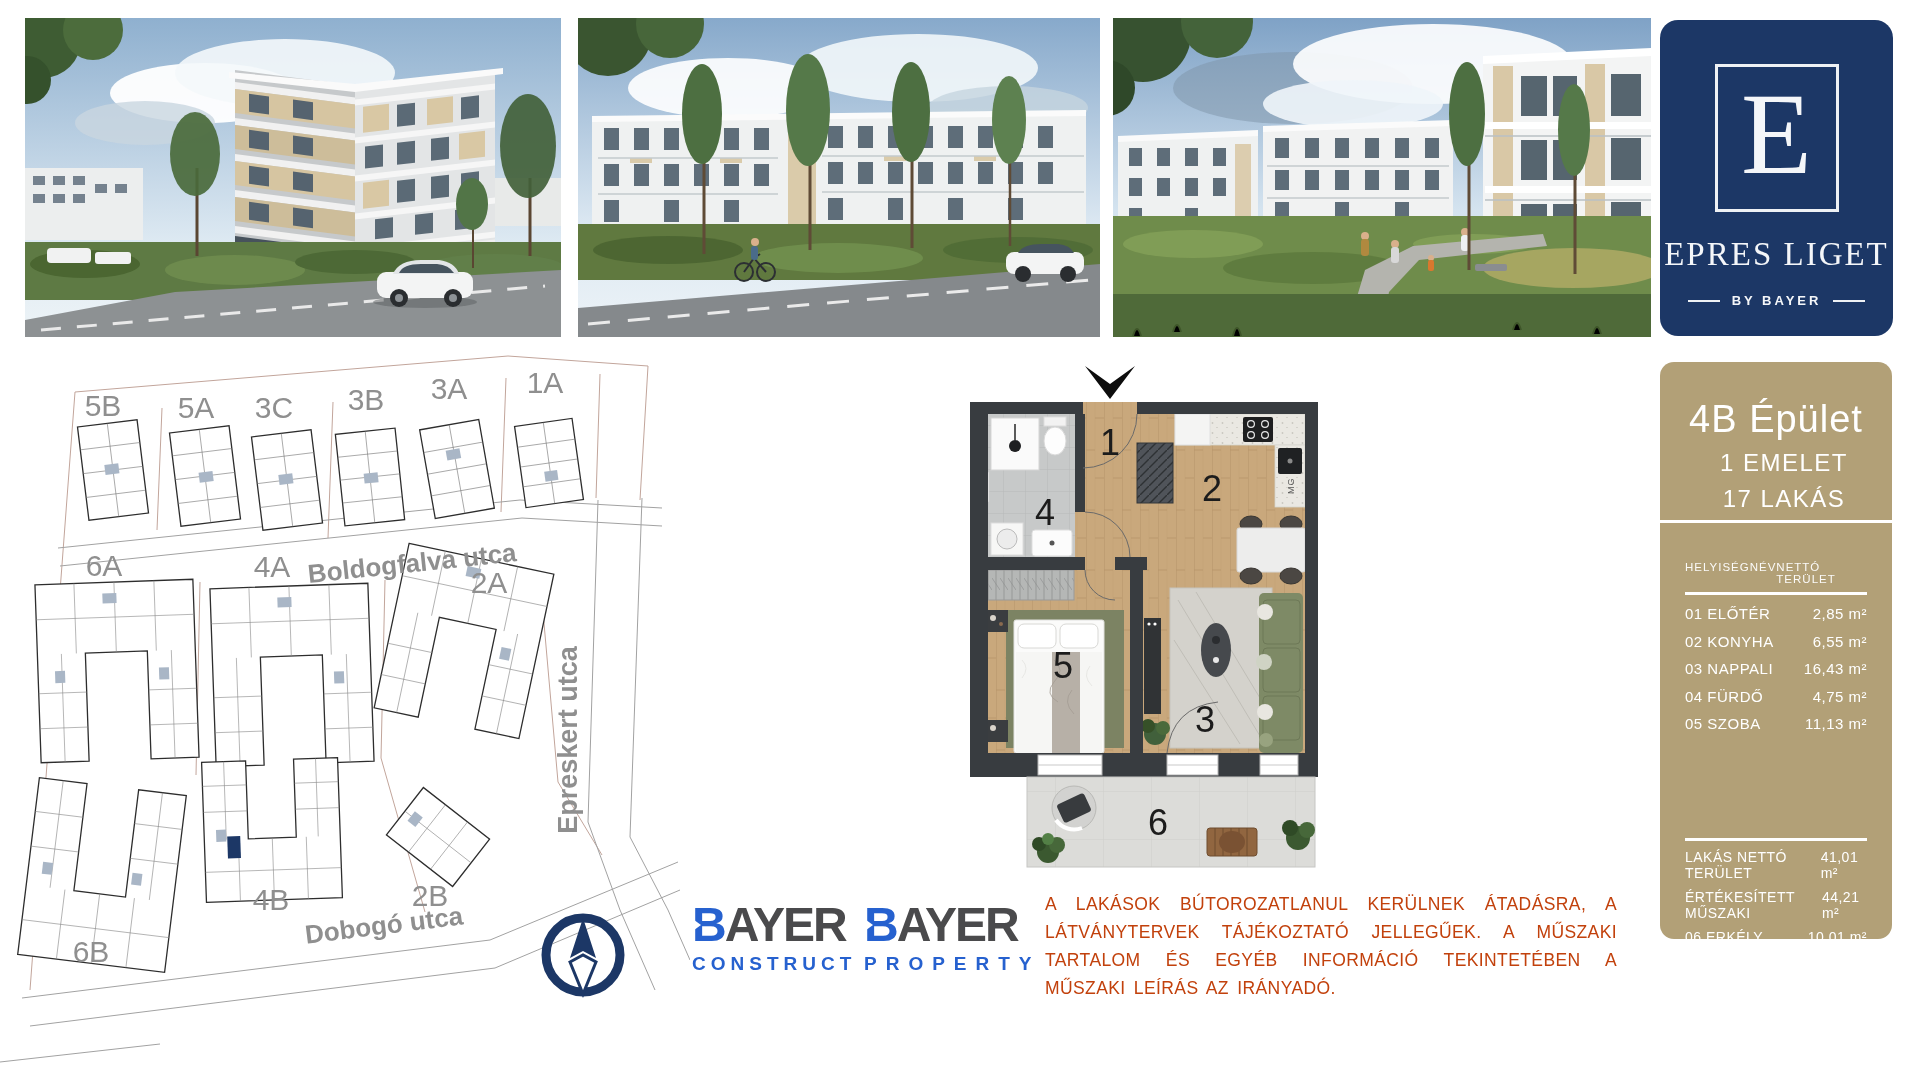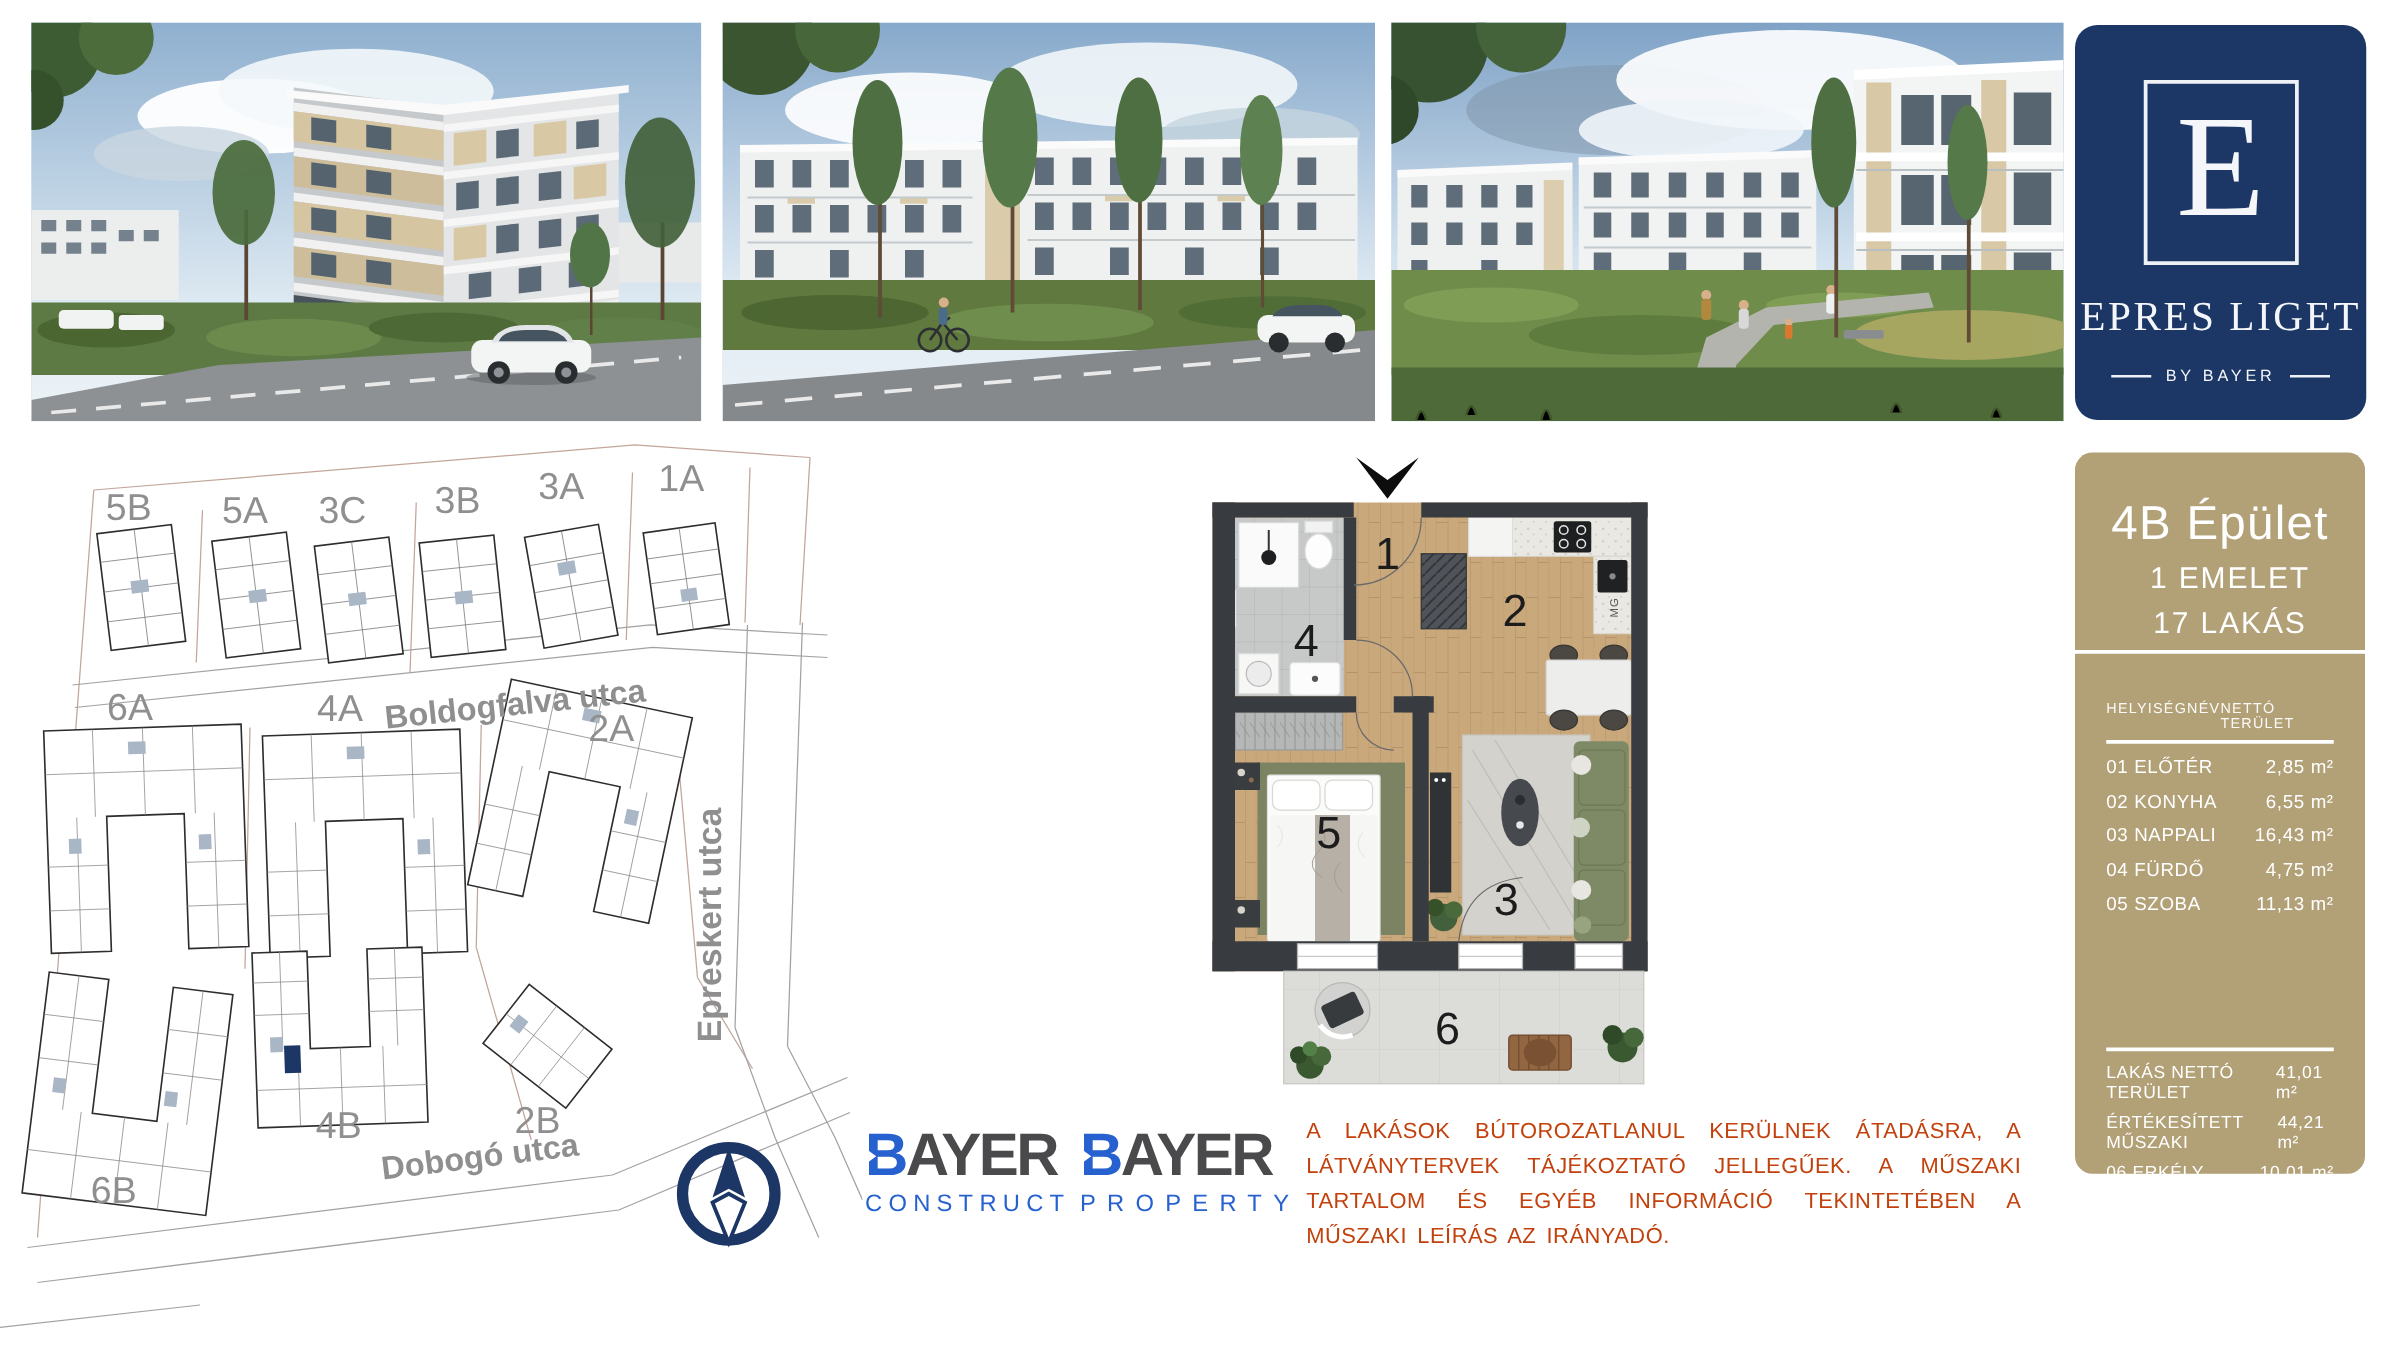--- a/index.html
+++ b/index.html
@@ -13,36 +13,36 @@
 
   
   .brand-panel{position:absolute;left:1660px;top:20px;width:233px;height:316px;background:#1c3766;
                border-radius:18px;display:flex;flex-direction:column;align-items:center;color:#f4f6f9;}
   .monogram-box{margin-top:44px;width:118px;height:142px;border:3px solid #eef1f5;
                 display:flex;align-items:center;justify-content:center;}
   .monogram-box span{font-family:"Liberation Serif",serif;font-size:116px;line-height:1;transform:translateY(-4px);}
   .brand-name{margin-top:24px;font-family:"Liberation Serif",serif;font-size:33px;letter-spacing:2px;white-space:nowrap;}
   .byline-row{margin-top:20px;display:flex;align-items:center;gap:12px;}
   .byline-row .rule{display:block;width:32px;height:2px;background:#eef1f5;}
-  .byline{font-size:13px;font-weight:normal;letter-spacing:3px;}
+  .byline{font-size:13px;font-weight:bold;letter-spacing:3px;}
 
   
   .site-map{position:absolute;left:0;top:350px;width:690px;height:730px;}
   .floor-plan{position:absolute;left:960px;top:360px;width:380px;height:545px;}
   .compass{position:absolute;left:535px;top:905px;width:100px;height:100px;}
 
   
   .bayer-logo{position:absolute;top:901px;line-height:1;}
   .bayer-construct{left:692px;}
   .bayer-property{left:864px;}
   .bayer-word{font-size:48px;font-weight:800;letter-spacing:-2px;color:#4a4a4c;white-space:nowrap;}
   .bayer-word .b{color:#2661cf;position:relative;display:inline-block;}
   .bayer-word .b::after{content:"";position:absolute;left:-2px;top:34%;width:0;height:0;
        border-left:11px solid #ffffff;border-top:8px solid transparent;border-bottom:8px solid transparent;}
-  .bayer-division{margin-top:5px;color:#2661cf;font-weight:normal;font-size:19px;white-space:nowrap;}
+  .bayer-division{margin-top:5px;color:#2661cf;font-weight:bold;font-size:19px;white-space:nowrap;}
   .bayer-construct .bayer-division{letter-spacing:5px;}
   .bayer-property .bayer-division{letter-spacing:9px;}
 
   
   .disclaimer{position:absolute;left:1045px;top:890px;width:572px;margin:0;
       font-size:17.5px;line-height:1.6;color:#c2410c;text-align:justify;letter-spacing:.4px;word-spacing:3px;}
 
   
   .info-panel{position:absolute;left:1660px;top:362px;width:232px;height:577px;background:#b2a077;
               border-radius:14px;color:#ffffff;box-sizing:border-box;}

